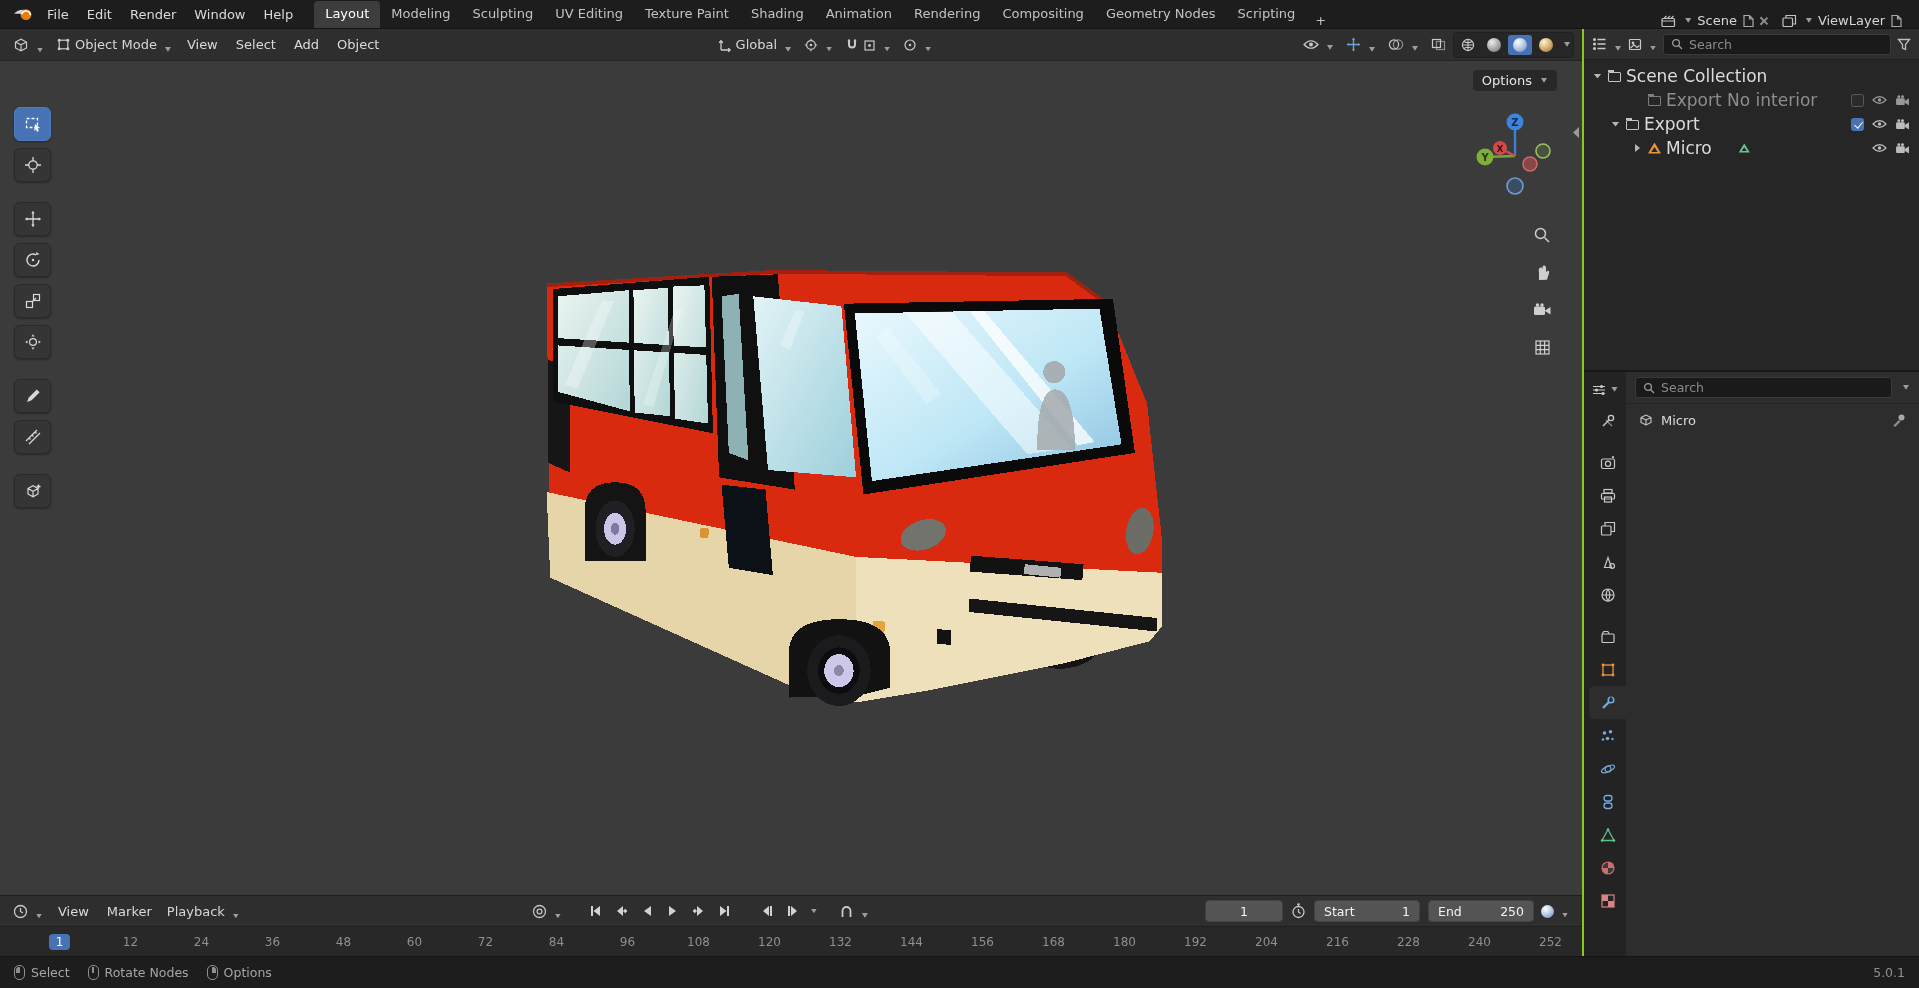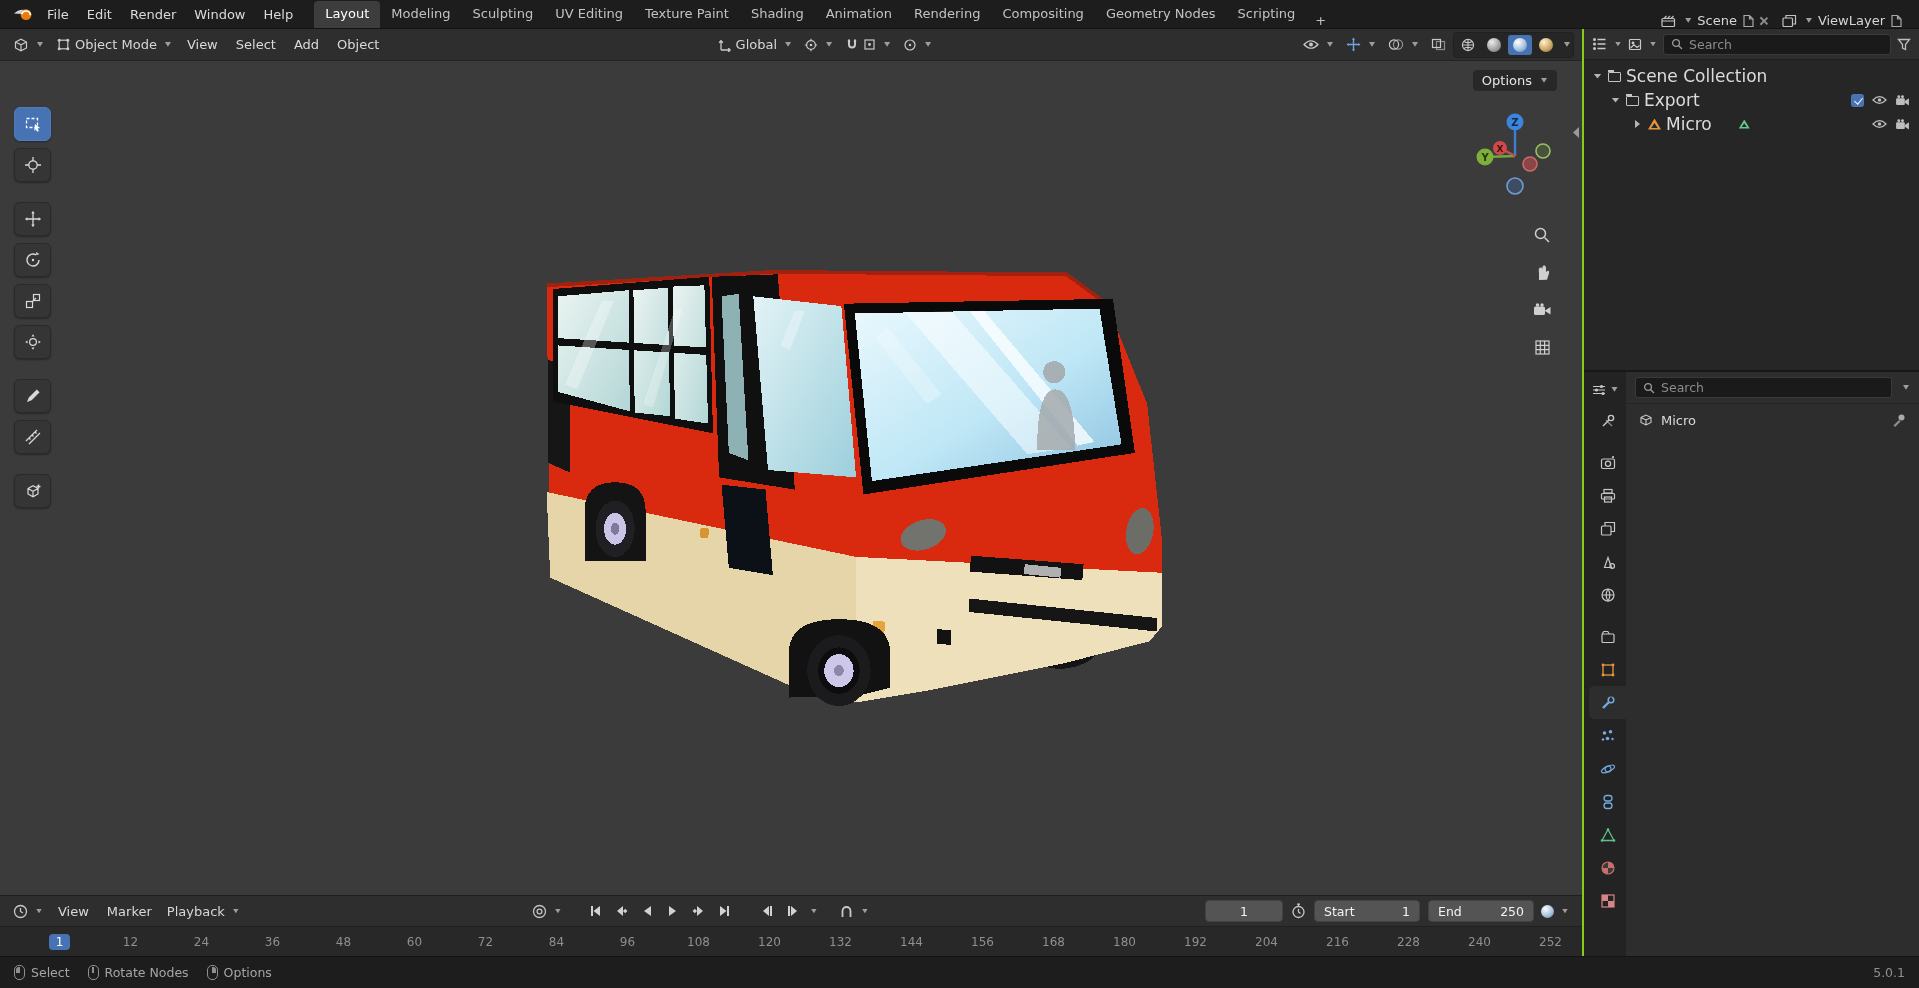--- a/index.html
+++ b/index.html
@@ -19,21 +19,21 @@
 .ws-add{display:flex;align-items:center;padding:0 9px;color:#c2c2c2}
 .tb-right{margin-left:auto;display:flex;align-items:flex-end;gap:3px;padding-right:12px}
 .tb-group{display:flex;align-items:center;gap:5px;padding:0 5px}
 .xicon{position:relative;width:10px;height:10px}
 .xicon::before,.xicon::after{content:"";position:absolute;left:4.4px;top:0;width:1.5px;height:10px;background:#8a8a8a}
 .xicon::before{transform:rotate(45deg)}.xicon::after{transform:rotate(-45deg)}
 
 .content{flex:1;display:flex;min-height:0}
 .left-col{flex:1;display:flex;flex-direction:column;min-width:0}
 .vp-header{height:32px;flex:none;background:#2e2e2e;border-bottom:1px solid #232323;display:flex;align-items:center;padding:0 8px;gap:2px}
-.vh-group{display:flex;align-items:center;gap:4px;padding:0 5px;white-space:nowrap}
+.vh-group{display:flex;align-items:flex-end;gap:4px;padding:0 5px;white-space:nowrap}
 .vh-menu{padding:0 8px;display:flex;align-items:center;color:#dadada}
 .vp-canvas{flex:1;position:relative;background:#3b3b3b;overflow:hidden}
 
 .tools{position:absolute;left:14px;top:46px;display:flex;flex-direction:column;gap:7px;width:37px}
 .tool{width:37px;height:34px;background:#353535;border:1px solid #2a2a2a;border-radius:6px;display:flex;align-items:center;justify-content:center;box-shadow:0 1px 2px rgba(0,0,0,.35)}
 .tool.active{background:#4772b3;border-color:#4f7cbd}
 .tgap{height:6px;flex:none}
 
 .options-btn{position:absolute;top:9px;right:25px;background:rgba(38,38,38,.85);border-radius:4px;padding:3px 9px;display:flex;align-items:center;gap:5px;color:#e5e5e5}
 .gizmo{position:absolute;top:52px;right:24px}
@@ -719,20 +719,42 @@
           </span>
         </div>
         <div class="ol-tree">
           <div class="ol-row" style="padding-left:8px">
             <span class="disc">
                 <span class="tri-d"></span>
               </span>
             <span class="col-ic"></span>
             <span class="ol-label">Scene Collection</span>
           </div>
+          <div class="ol-row" style="padding-left:48px">
+            <span class="disc"></span>
+            <span class="col-ic dim"></span>
+            <span class="ol-label dim">Export No interior</span>
+            <span class="ol-right">
+              <span class="ckb"></span>
+              <span class="svgi">
+                <svg width="15" height="10" viewBox="0 0 16 10">
+                    <path d="M1 5 Q8 -2 15 5 Q8 12 1 5Z" fill="none" stroke="#9a9a9a" stroke-width="1.2"></path>
+                    <circle cx="8" cy="5" r="1.9" fill="#9a9a9a"></circle>
+                  </svg>
+              </span>
+              <span class="svgi">
+                <svg width="15" height="11" viewBox="0 0 16 12" fill="#9a9a9a">
+                    <rect x="1" y="3.5" width="9.5" height="7.5" rx="1.2"></rect>
+                    <path d="M10.5 6.5 15 3.5 v8 L10.5 8.5Z"></path>
+                    <circle cx="4" cy="2" r="1.6"></circle>
+                    <circle cx="8" cy="2" r="1.6"></circle>
+                  </svg>
+              </span>
+            </span>
+          </div>
           <div class="ol-row" style="padding-left:26px">
             <span class="disc">
                 <span class="tri-d"></span>
               </span>
             <span class="col-ic"></span>
             <span class="ol-label">Export</span>
             <span class="ol-right">
               <span class="ckb checked"></span>
               <span class="svgi">
                 <svg width="15" height="10" viewBox="0 0 16 10">

